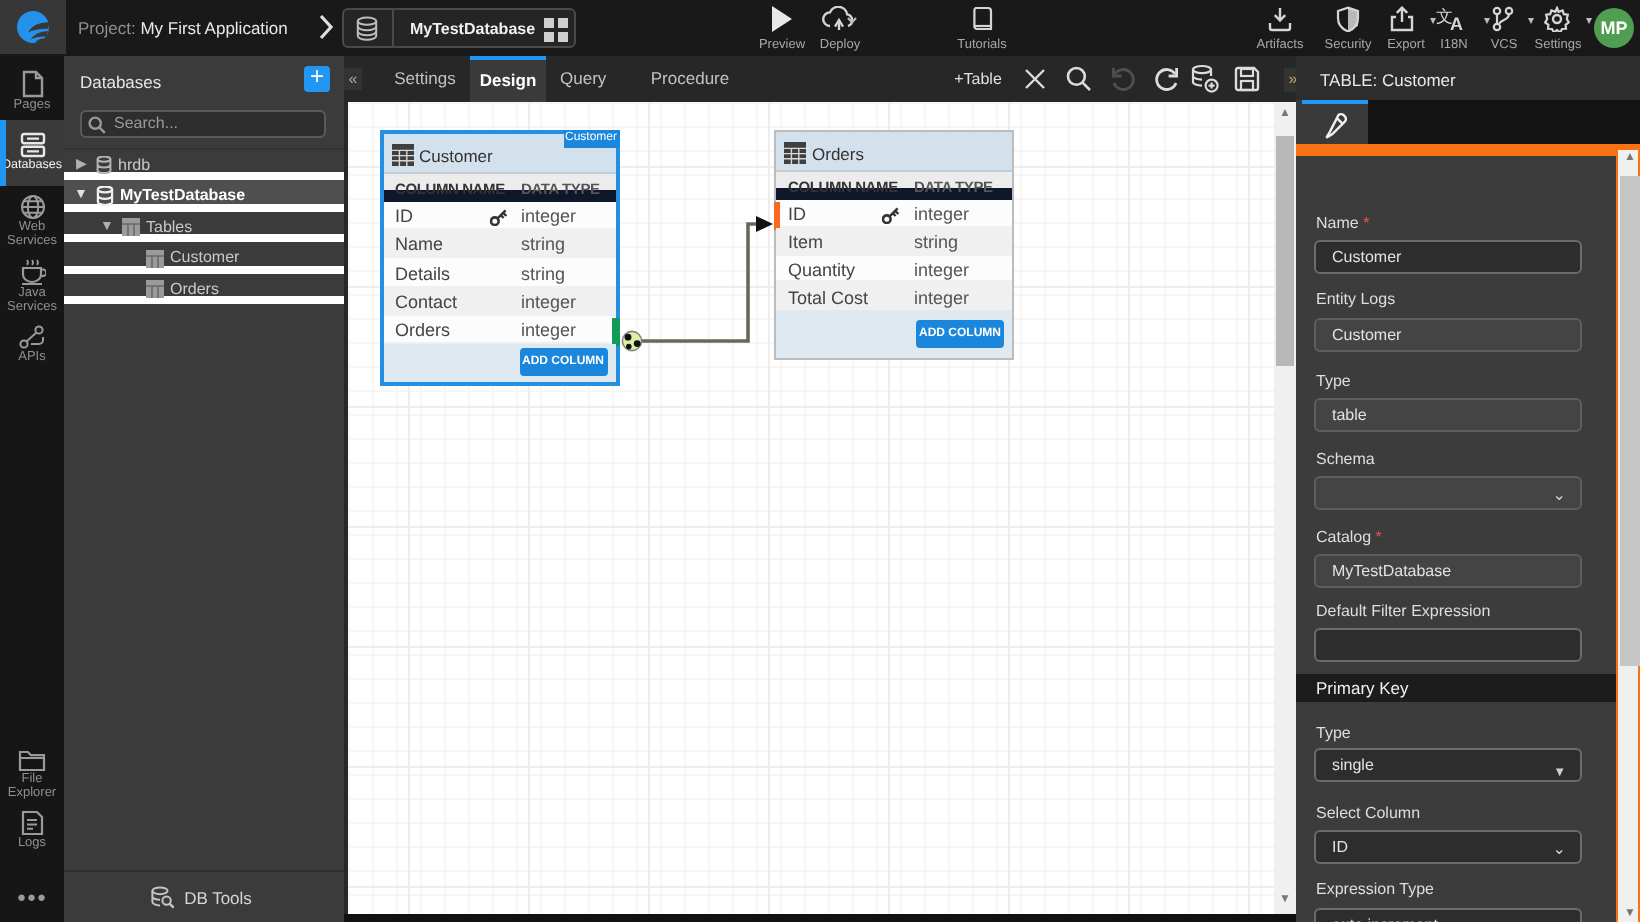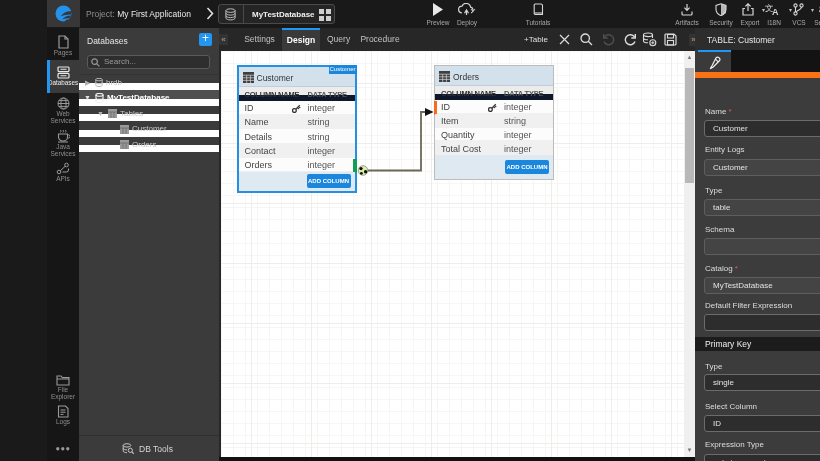--- a/index.html
+++ b/index.html
@@ -1,19 +1,19 @@
 <!DOCTYPE html>
 <html><head>
 <meta charset="utf-8">
 <style>
 * { margin:0; padding:0; box-sizing:border-box; }
 html,body { width:820px; height:461px; overflow:hidden; background:#1a1a1a;
   font-family:"Liberation Sans", sans-serif; }
 .abs { position:absolute; }
-#app { position:relative; width:728px; height:461px;margin-left:47px; }
+#app { position:relative; width:728px; height:461px; }
 
 
 #topbar { left:0; top:0; width:820px; height:28px; background:#191919; }
 #logocell { left:0; top:0; width:33px; height:27px; background:#373737; }
 #projlbl { left:39px; top:9px; font-size:8.5px; color:#8f8f8f; white-space:nowrap; }
 #projlbl b { color:#e9e9e9; font-weight:400; }
 #dbbox { left:171px; top:4px; width:117px; height:20px; background:#252525;
   border:1px solid #4a4a4a; border-radius:3px; }
 #dbbox .sep { position:absolute; left:24px; top:0; width:1px; height:18px; background:#4a4a4a; }
 #dbname { position:absolute; left:33px; top:5px; font-size:8px; font-weight:bold; color:#f0f0f0; }
@@ -30,21 +30,21 @@
 #side-dbs .lb { color:#f0f0f0; }
 
 
 #dbpanel { left:32px; top:28px; width:140px; height:433px; background:#3b3b3b; }
 #dbpanel-title { position:absolute; left:8px; top:8px; font-size:8.5px; color:#e6e6e6; }
 #addbtn { position:absolute; left:120px; top:5px; width:13px; height:13px; background:#2196f3;
   border-radius:2px; color:#fff; font-size:12px; line-height:11px; text-align:center; }
 #searchbox { position:absolute; left:8px; top:27px; width:123px; height:14px; background:#2e2e2e;
   border:1px solid #5a5a5a; border-radius:3px; color:#9a9a9a; font-size:8px; line-height:12px; padding-left:16px; }
 #tree { position:absolute; left:0; top:46.5px; width:140px; }
-.trow { position:relative; width:140px; height:15.5px; border-bottom:7px solid #ffffff;
+.trow { position:relative; width:140px; height:15.5px; border-bottom:4px solid #ffffff;
   font-size:8px; color:#c9c9c9; line-height:15px; }
 .trow.sel { background:#4f4f4f; color:#fff; font-weight:bold; }
 #dbtools { position:absolute; left:0; top:407px; width:140px; height:26px; border-top:1px solid #2e2e2e;
   color:#d6d6d6; font-size:8.5px; text-align:center; line-height:26px; }
 
 
 #main { left:172px; top:28px; width:476px; height:433px; background:#272727; }
 #tabbar { position:absolute; left:0; top:0; width:476px; height:23px; background:#272727; }
 .tab { position:absolute; top:0; height:23px; font-size:8.5px; color:#c2c2c2; line-height:23px; text-align:center; }
 #tab-design { background:#3a3a3a; border-top:2px solid #2196f3; color:#fff; font-weight:bold; line-height:21px; }
@@ -312,21 +312,21 @@
           <path d="M9.9 8.9 L11.8 10.8" stroke="#c5c5c5" stroke-width="1.2"></path>
         </svg><span style="margin-left:14px">DB Tools</span></div>
   </div>
 
   <div class="abs" id="main">
     <div id="tabbar">
       <div style="position:absolute;left:0;top:6px;width:9px;height:11px;background:#333;color:#c9a27a;font-size:8px;text-align:center;line-height:11px;">«</div>
       <div class="tab" style="left:25px;width:31px;">Settings</div>
       <div class="tab" id="tab-design" style="left:63px;width:38px;">Design</div>
       <div class="tab" style="left:108px;width:20px;">Query</div>
-      <div class="tab" style="left:140px;width:42px;text-align:center;">Procedure</div>
+      <div class="tab" style="left:152px;width:42px;text-align:center;">Procedure</div>
       <div class="tab" style="left:303px;width:28px;color:#e0e0e0;font-size:8px;">+Table</div>
       <svg class="ico" style="left:340px;top:6px" width="11" height="11" viewBox="0 0 11 11">
           <path d="M1 1 L10 10 M10 1 L1 10" stroke="#dcdcdc" stroke-width="1.2"></path>
         </svg>
       <svg class="ico" style="left:361px;top:5px" width="13" height="13" viewBox="0 0 13 13">
           <circle cx="5.2" cy="5.2" r="4.2" fill="none" stroke="#dcdcdc" stroke-width="1.3"></circle>
           <path d="M8.3 8.3 L12 12" stroke="#dcdcdc" stroke-width="1.3"></path>
         </svg>
       <svg class="ico" style="left:383px;top:5px" width="14" height="13" viewBox="0 0 14 13">
           <path d="M2.5 4 a5 5 0 1 1 -.5 4.5" fill="none" stroke="#4f4f4f" stroke-width="1.4"></path>

